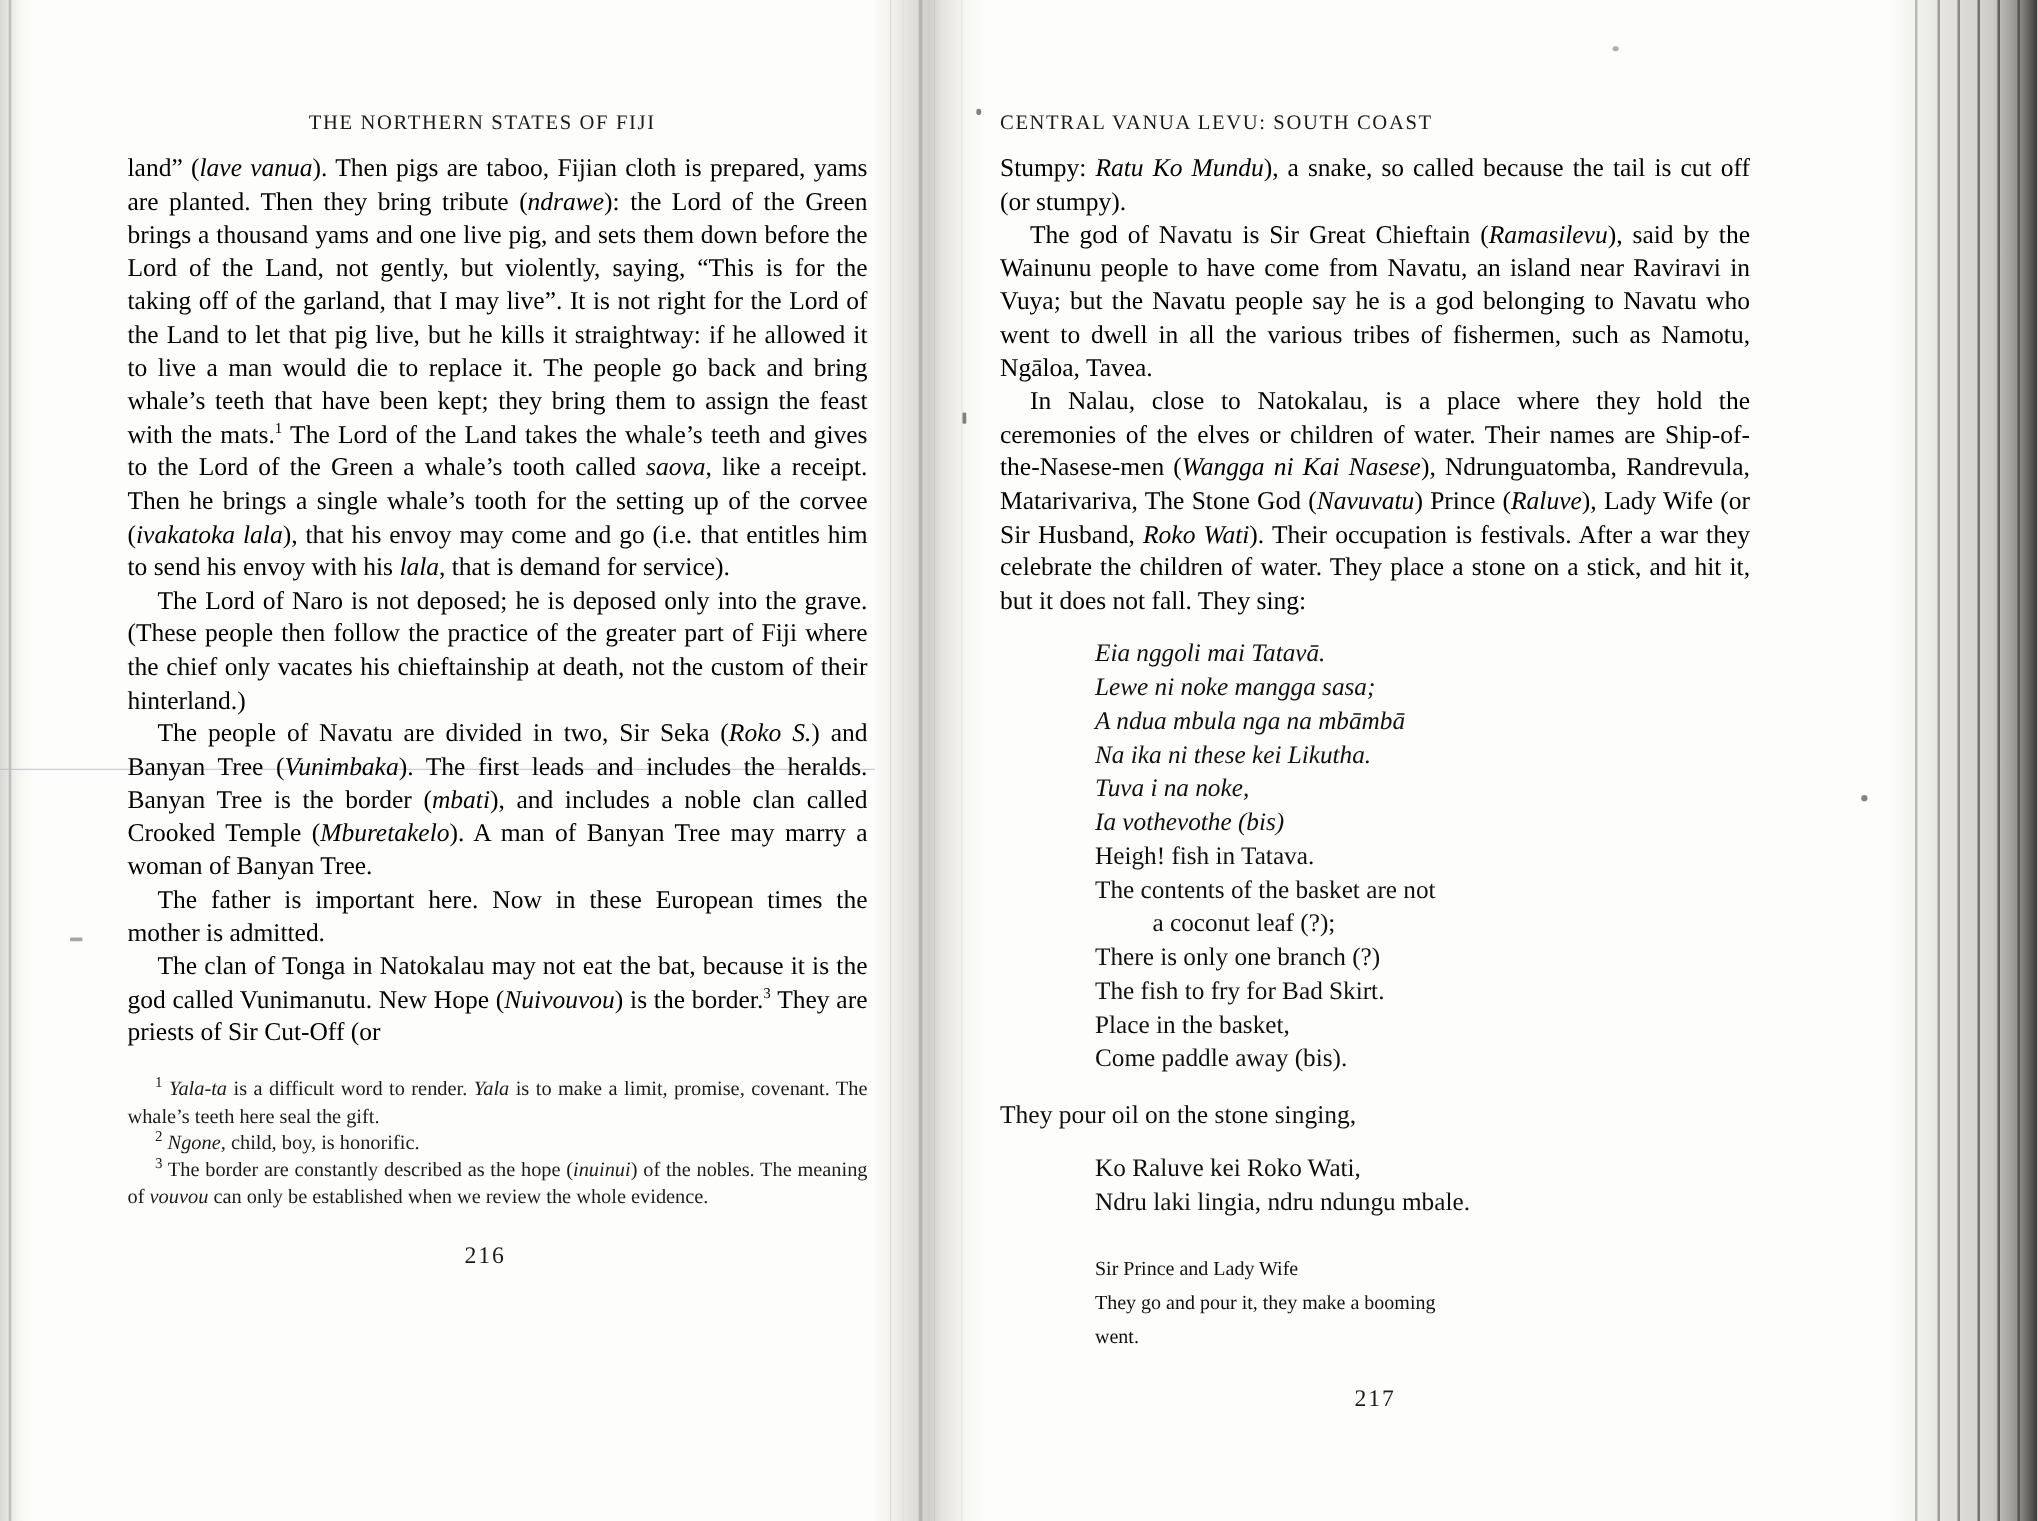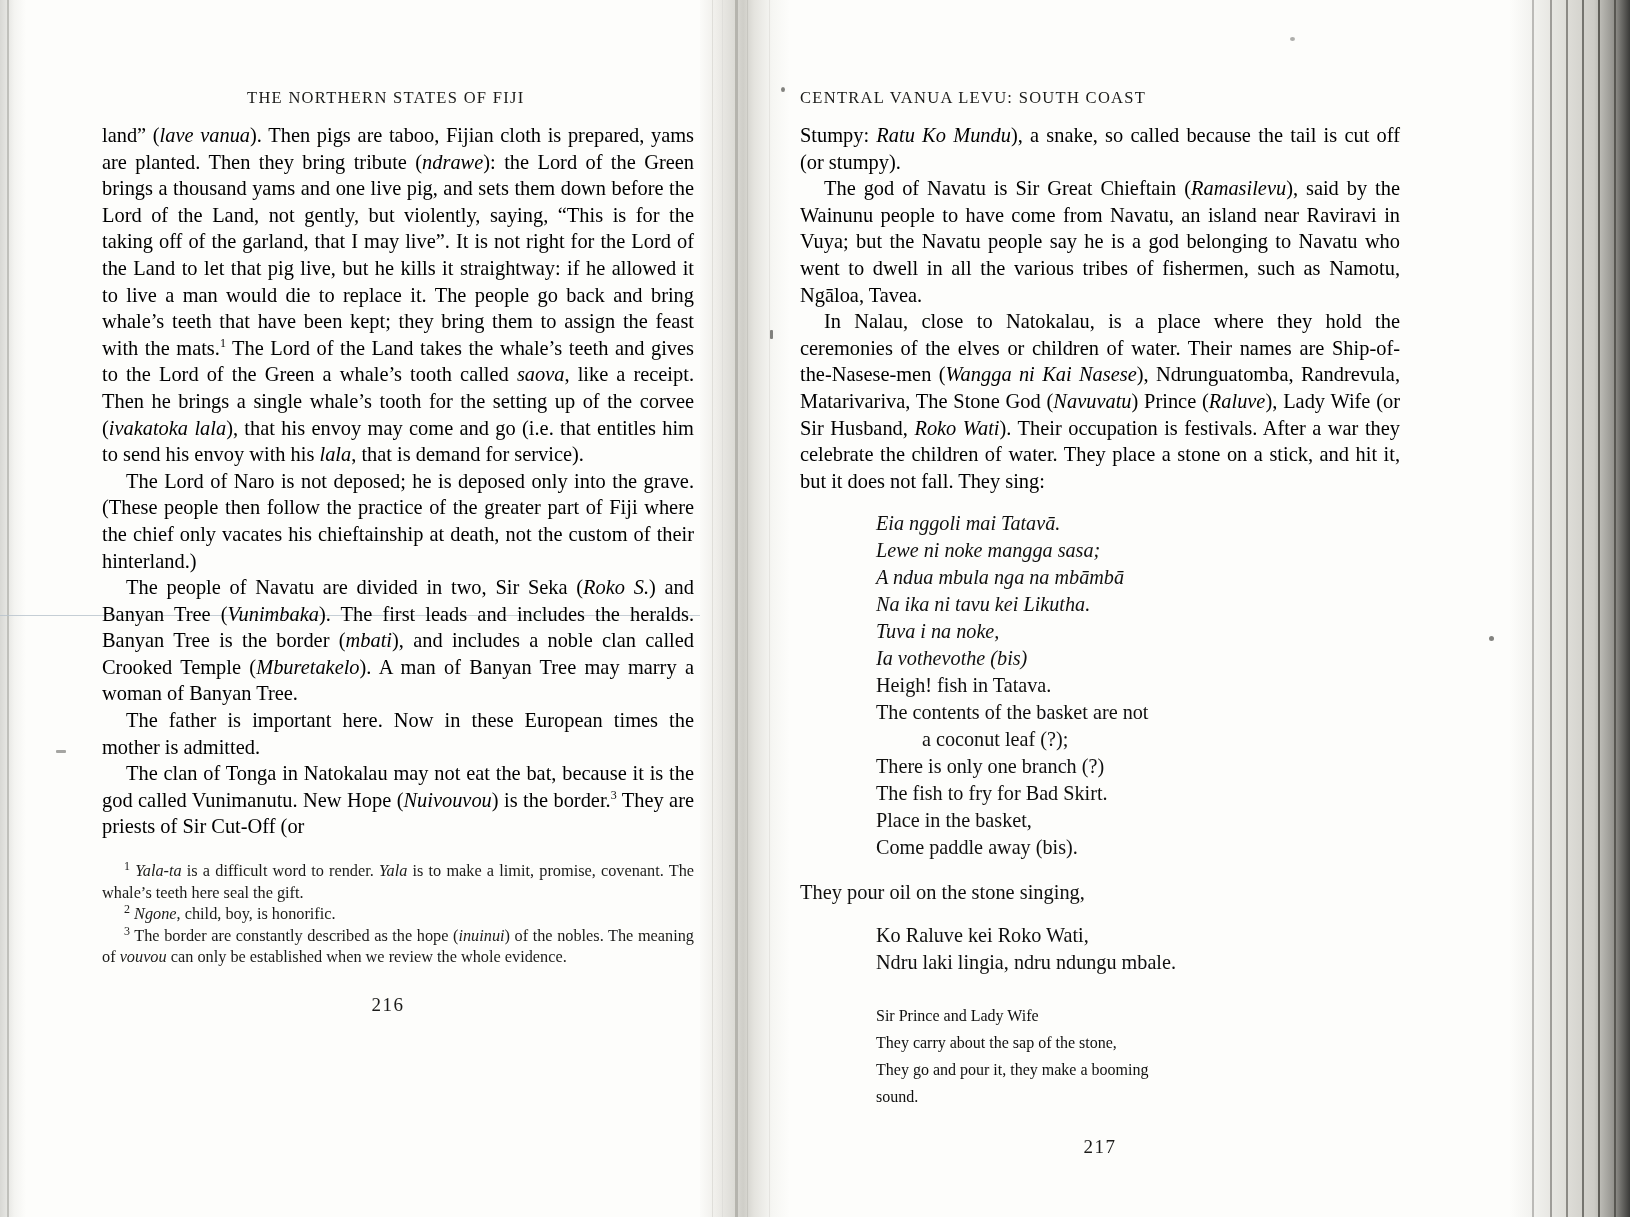--- a/index.html
+++ b/index.html
@@ -235,42 +235,41 @@
     <div class="body-text">
       <p>Stumpy: <i>Ratu Ko Mundu</i>), a snake, so called because the tail is cut off (or stumpy).</p>
       <p class="ind">The god of Navatu is Sir Great Chieftain (<i>Ramasilevu</i>), said by the Wainunu people to have come from Navatu, an island near Raviravi in Vuya; but the Navatu people say he is a god belonging to Navatu who went to dwell in all the various tribes of fishermen, such as Namotu, Ngāloa, Tavea.</p>
       <p class="ind">In Nalau, close to Natokalau, is a place where they hold the ceremonies of the elves or children of water. Their names are Ship-of-the-Nasese-men (<i>Wangga ni Kai Nasese</i>), Ndrunguatomba, Randrevula, Matarivariva, The Stone God (<i>Navuvatu</i>) Prince (<i>Raluve</i>), Lady Wife (or Sir Husband, <i>Roko Wati</i>). Their occupation is festivals. After a war they celebrate the children of water. They place a stone on a stick, and hit it, but it does not fall. They sing:</p>
     </div>
 
     <div class="verse">
         <div class="it">Eia nggoli mai Tatavā.</div>
         <div class="it">Lewe ni noke mangga sasa;</div>
         <div class="it">A ndua mbula nga na mbāmbā</div>
-        <div class="it">Na ika ni tavu kei Likutha.</div>
+        <div class="it">Na ika ni these kei Likutha.</div>
         <div class="it">Tuva i na noke,</div>
         <div class="it">Ia vothevothe (bis)</div>
         <div>Heigh! fish in Tatava.</div>
         <div>The contents of the basket are not</div>
         <div class="hang">a coconut leaf (?);</div>
         <div>There is only one branch (?)</div>
         <div>The fish to fry for Bad Skirt.</div>
         <div>Place in the basket,</div>
         <div>Come paddle away (bis).</div>
       </div>
 
     <div class="lead-in">They pour oil on the stone singing,</div>
 
     <div class="verse2">
         <div class="it">Ko Raluve kei Roko Wati,</div>
         <div class="it">Ndru laki lingia, ndru ndungu mbale.</div>
       </div>
 
     <div class="verse3">
         <div>Sir Prince and Lady Wife</div>
-        <div>They carry about the sap of the stone,</div>
         <div>They go and pour it, they make a booming</div>
-        <div class="hang">sound.</div>
+        <div class="hang">went.</div>
       </div>
 
     <div class="folio">217</div>
   </div>
 
 </div>
 
 </body></html>

